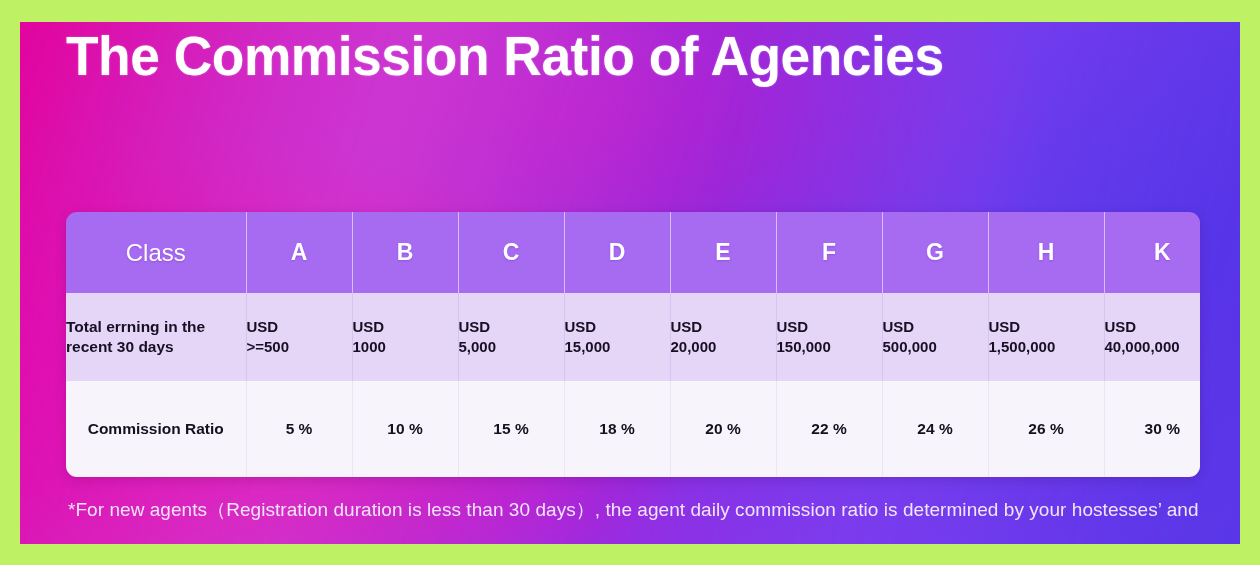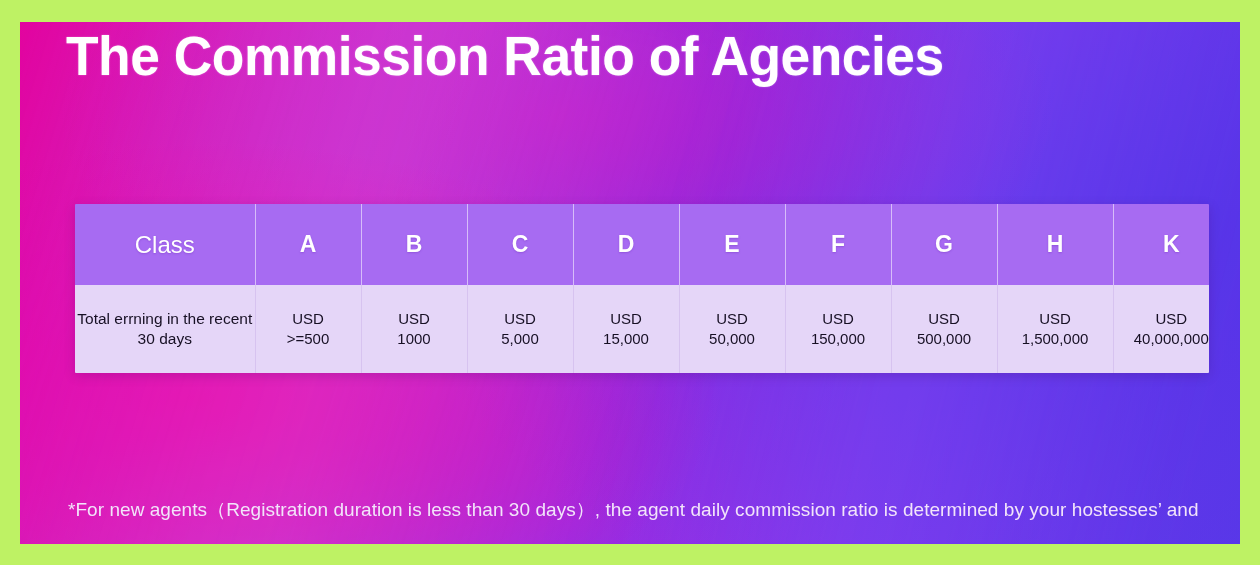--- a/index.html
+++ b/index.html
@@ -104,26 +104,25 @@
     line-height: 31px;
     color: #f4e7fb;
     font-weight: normal;
     letter-spacing: 0.05px;
   }
 
   
   #table-wrap {
     position: absolute;
     left: 46px;
-    top: 182px;
+    top: 190px;
     width: 1134px;
-    border-radius: 1px;
+    border-radius: 11px;
     overflow: hidden;
     box-shadow: 0 3px 12px rgba(60,0,80,0.20);
-    margin-left: 9px;
   }
 
   table {
     width: 100%;
     border-collapse: collapse;
     table-layout: fixed;
   }
 
   col.class-col { width: 180px; }
   col.data-col  { width: 106px; }
@@ -141,23 +140,22 @@
     text-shadow: 0 1px 2px rgba(110,40,180,0.35);
   }
   thead th:last-child { border-right: none; }
   thead th.class-head { font-size: 24px; font-weight: normal; }
 
   tbody tr.earnings-row td {
     background: #e5d6f8;
     height: 88px;
     color: #171024;
     font-size: 15px;
-    font-weight: normal;
+    font-weight: bold;
     line-height: 20px;
-    text-align: center;
     vertical-align: middle;
     border-right: 1.5px solid #d7c3f0;
   }
   tbody tr.earnings-row td:last-child { border-right: none; }
   tbody tr.earnings-row td.rowhead {
     font-size: 15.5px;
     line-height: 20px;
   }
 
   tbody tr.ratio-row td {
@@ -243,40 +241,52 @@
               <td>
                 <span class="usd-label">USD</span>
                 <span class="usd-amount">5,000</span>
               </td>
               <td>
                 <span class="usd-label">USD</span>
                 <span class="usd-amount">15,000</span>
               </td>
               <td>
                 <span class="usd-label">USD</span>
-                <span class="usd-amount">50,000</span>
+                <span class="usd-amount">20,000</span>
               </td>
               <td>
                 <span class="usd-label">USD</span>
                 <span class="usd-amount">150,000</span>
               </td>
               <td>
                 <span class="usd-label">USD</span>
                 <span class="usd-amount">500,000</span>
               </td>
               <td>
                 <span class="usd-label">USD</span>
                 <span class="usd-amount">1,500,000</span>
               </td>
               <td>
                 <span class="usd-label">USD</span>
                 <span class="usd-amount">40,000,000</span>
               </td>
             </tr>
 
+            <tr class="ratio-row">
+              <td class="rowhead">Commission Ratio</td>
+              <td>5 %</td>
+              <td>10 %</td>
+              <td>15 %</td>
+              <td>18 %</td>
+              <td>20 %</td>
+              <td>22 %</td>
+              <td>24 %</td>
+              <td>26 %</td>
+              <td>30 %</td>
+            </tr>
           </tbody>
         </table>
       </div>
 
       <div id="footnote">*For new agents（Registration duration is less than 30 days）, the agent daily commission ratio is determined by your hostesses’  and sub-agents’ total earning from your registration day to yesterday.</div>
 
     </div>
   </div>
 </div>
 

